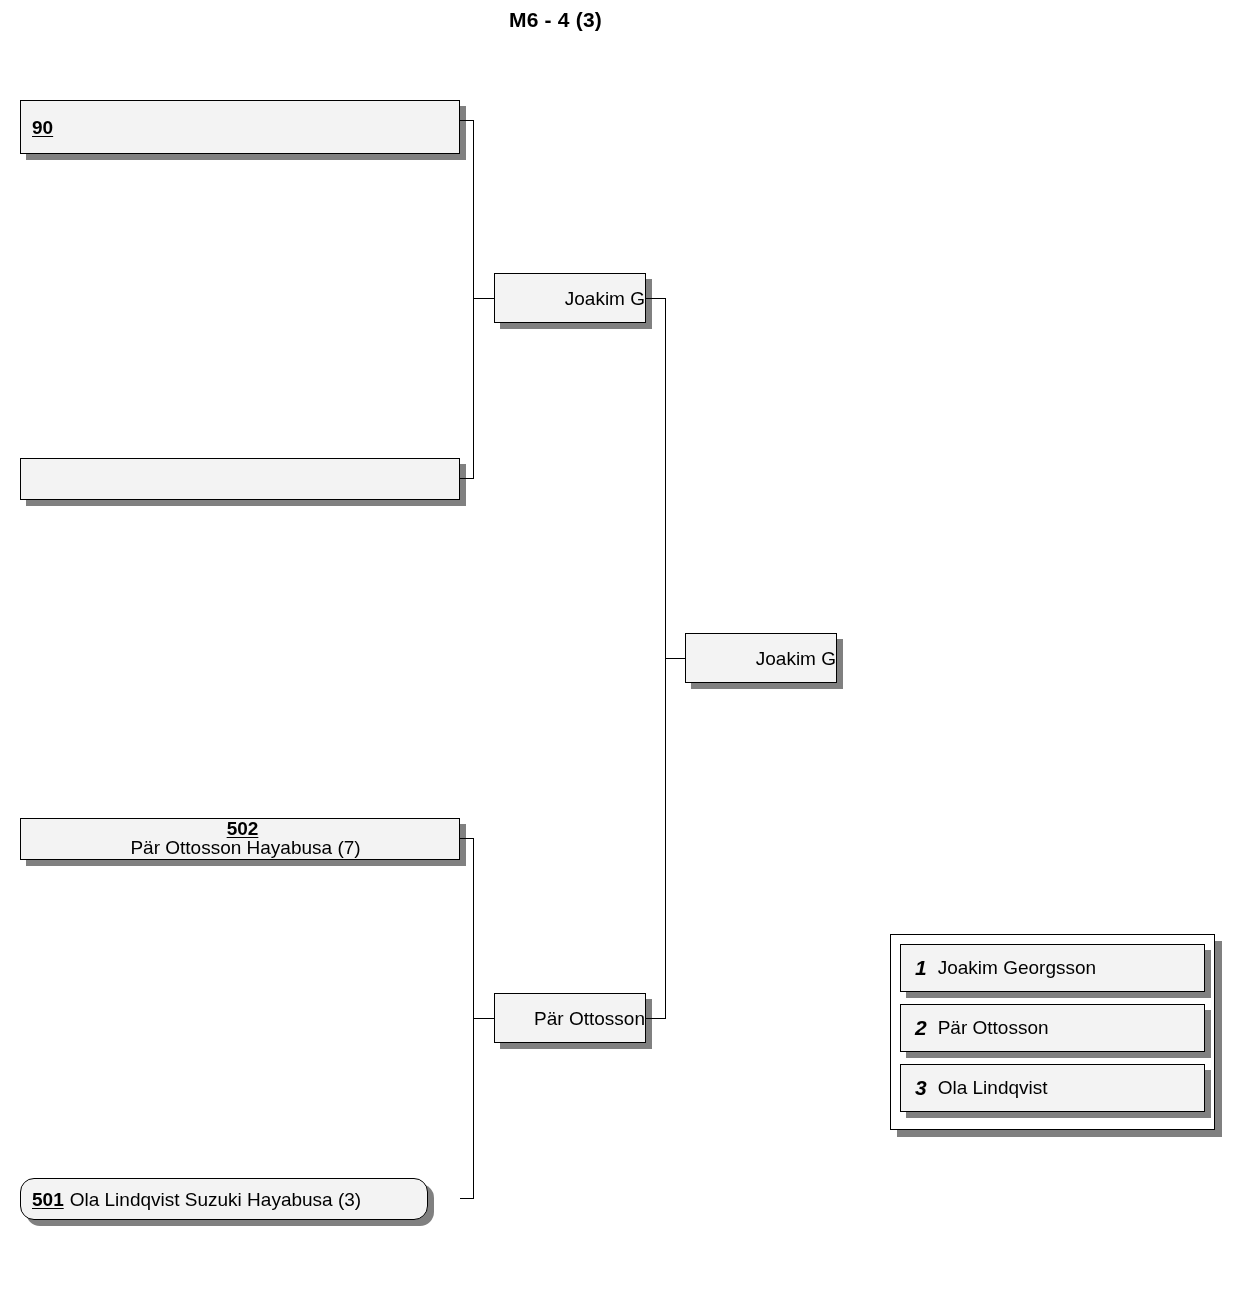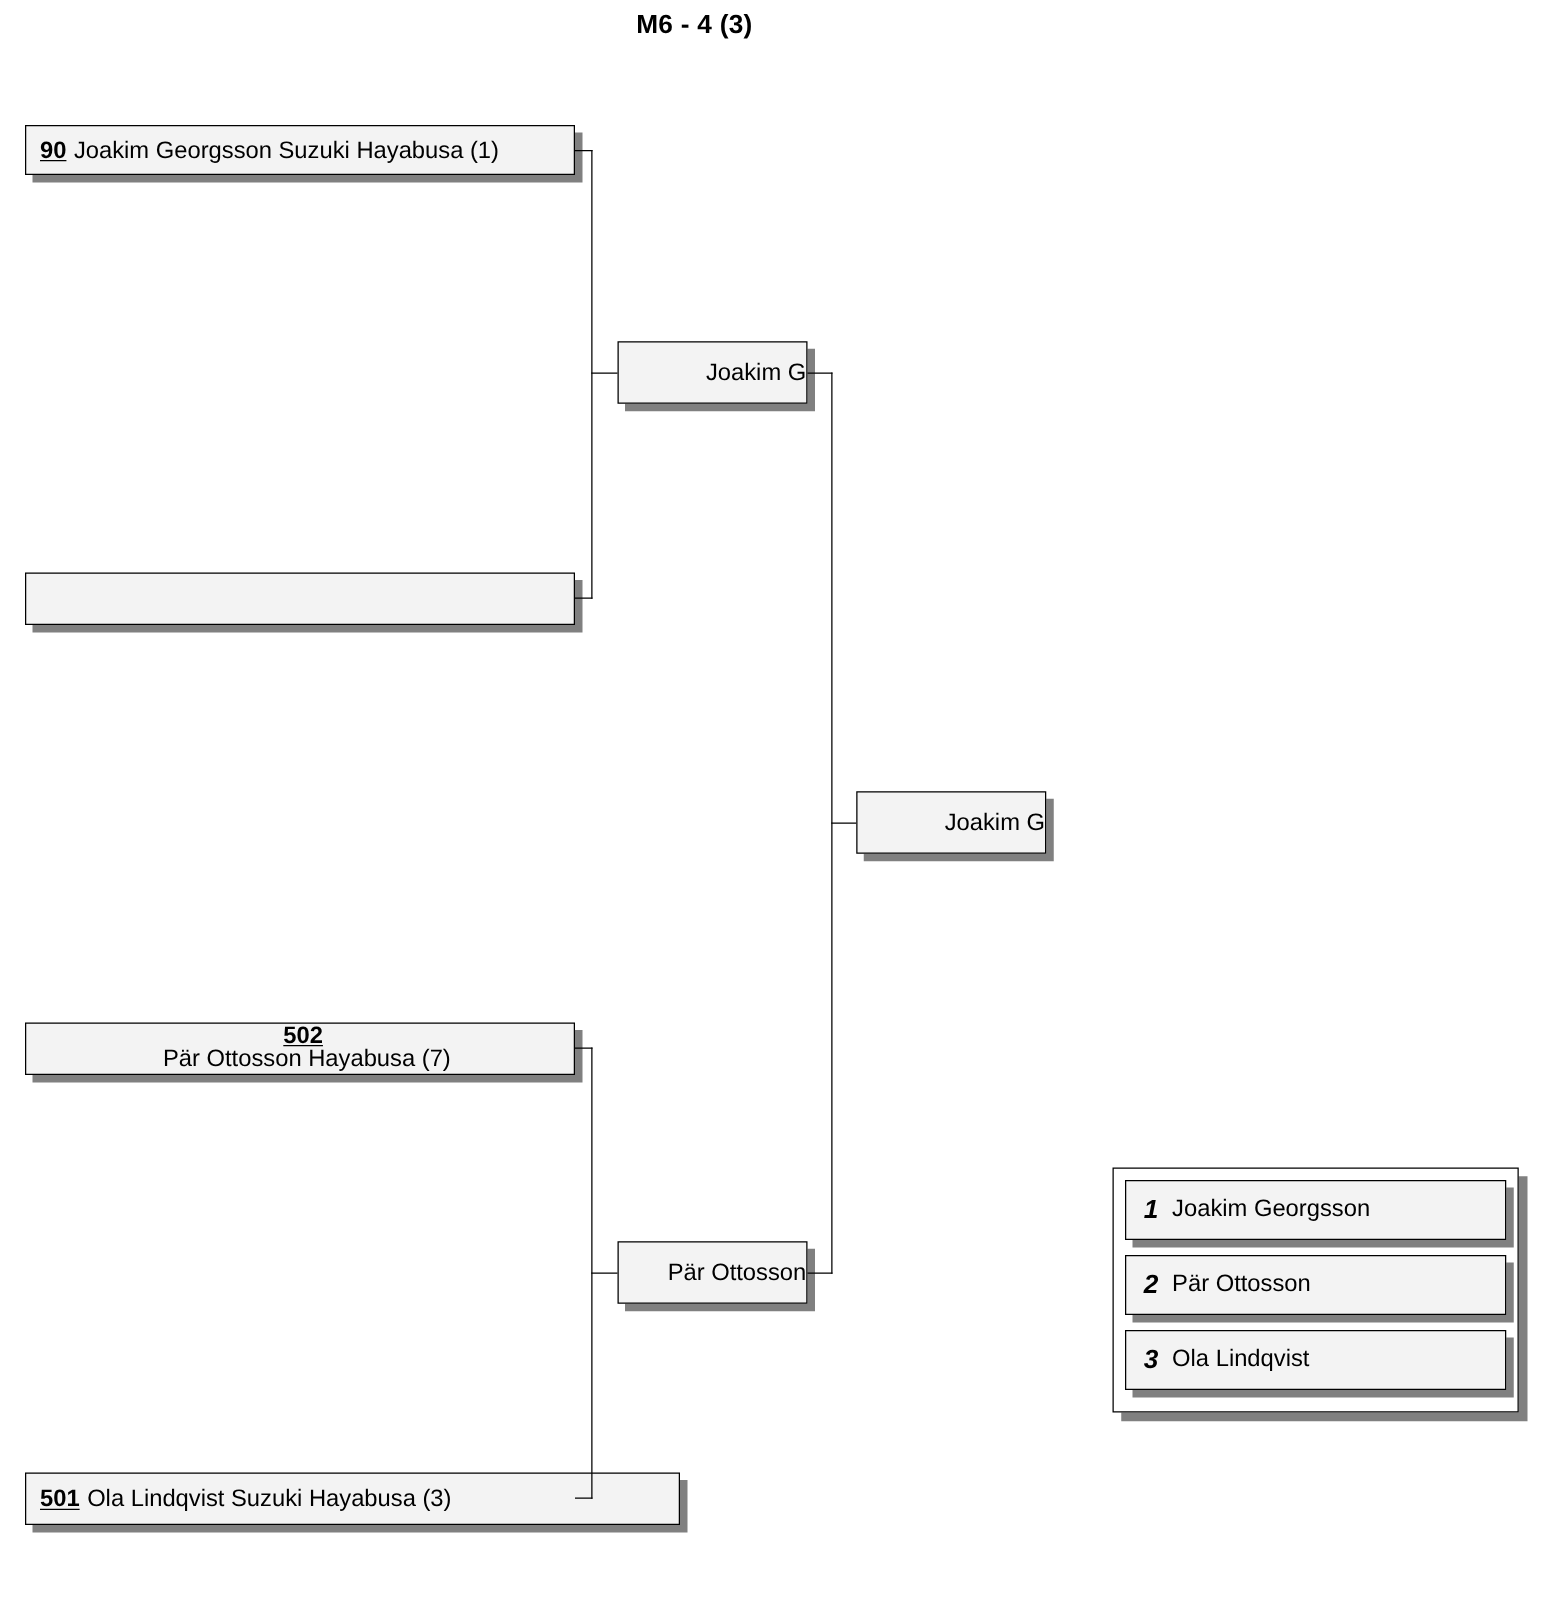--- a/index.html
+++ b/index.html
@@ -102,36 +102,35 @@
     font-style: italic;
     font-size: 21px;
     margin-right: 11px;
   }
 </style>
 </head>
 <body>
 
 <div id="bracket-title">M6 - 4 (3)</div>
 
-<div class="box seed" style="left:20px; top:100px; width:440px; height:40px;">
+<div class="box seed" style="left:20px; top:100px; width:440px; height:54px;">
   <span class="num">90</span>
-  <span>Joakim Georgsson Suzuki Hayabusa (1)</span>
 </div>
 
 <div class="box seed" style="left:20px; top:458px; width:440px; height:42px;">
   <span class="num"></span>
   <span></span>
 </div>
 
 <div class="box seed" style="left:20px; top:818px; width:440px; height:42px;flex-direction:column;">
   <span class="num">502</span>
   <span>Pär Ottosson Hayabusa (7)</span>
 </div>
 
-<div class="box seed" style="left:20px; top:1178px; width:524px; height:42px;">
+<div class="box seed" style="left:20px; top:1178px; width:408px; height:42px;border-radius:14px;">
   <span class="num">501</span>
   <span>Ola Lindqvist Suzuki Hayabusa (3)</span>
 </div>
 
 <div class="ln-h" style="left:460px; top:120px; width:14px;"></div>
 <div class="ln-h" style="left:460px; top:478px; width:14px;"></div>
 <div class="ln-v" style="left:473px; top:120px; height:359px;"></div>
 <div class="ln-h" style="left:473px; top:298px; width:22px;"></div>
 
 <div class="ln-h" style="left:460px; top:838px; width:14px;"></div>

